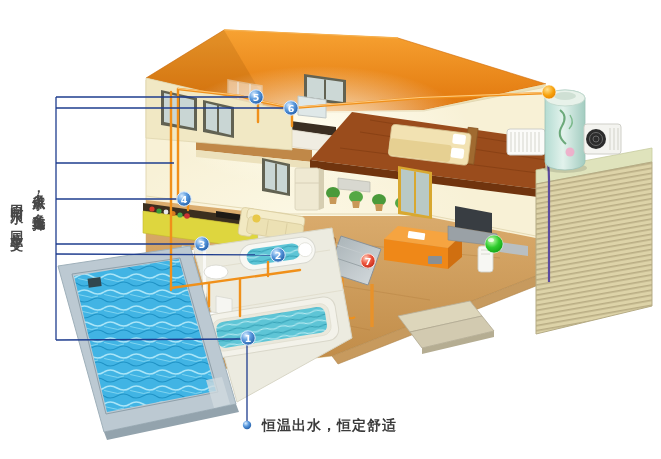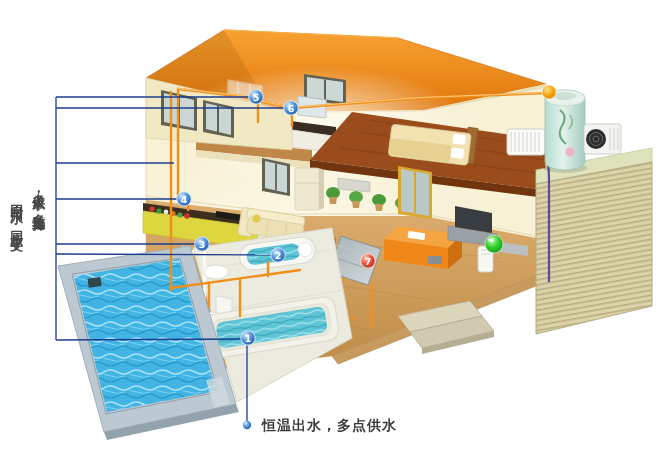--- a/index.html
+++ b/index.html
@@ -392,14 +392,14 @@
     <g>
       <circle cx="368" cy="261" r="7.2" fill="url(#redSphereG)" stroke="#ffe0d8" stroke-width="1"></circle>
       <text x="368" y="264.5" fill="#ffffff">7</text>
     </g>
   </g>
 </svg>
 
   <div class="vcap" style="left:31px;top:183px;">多点供水，多重选择</div>
   <div class="vcap secondary" style="left:9px;top:194px;">同时用水，同步享受</div>
 
-  <div class="hcap" style="left:262px;top:417px;">恒温出水，多点供水</div>
+  <div class="hcap" style="left:262px;top:417px;">恒温出水，恒定舒适</div>
 </div>
 
 </body></html>

